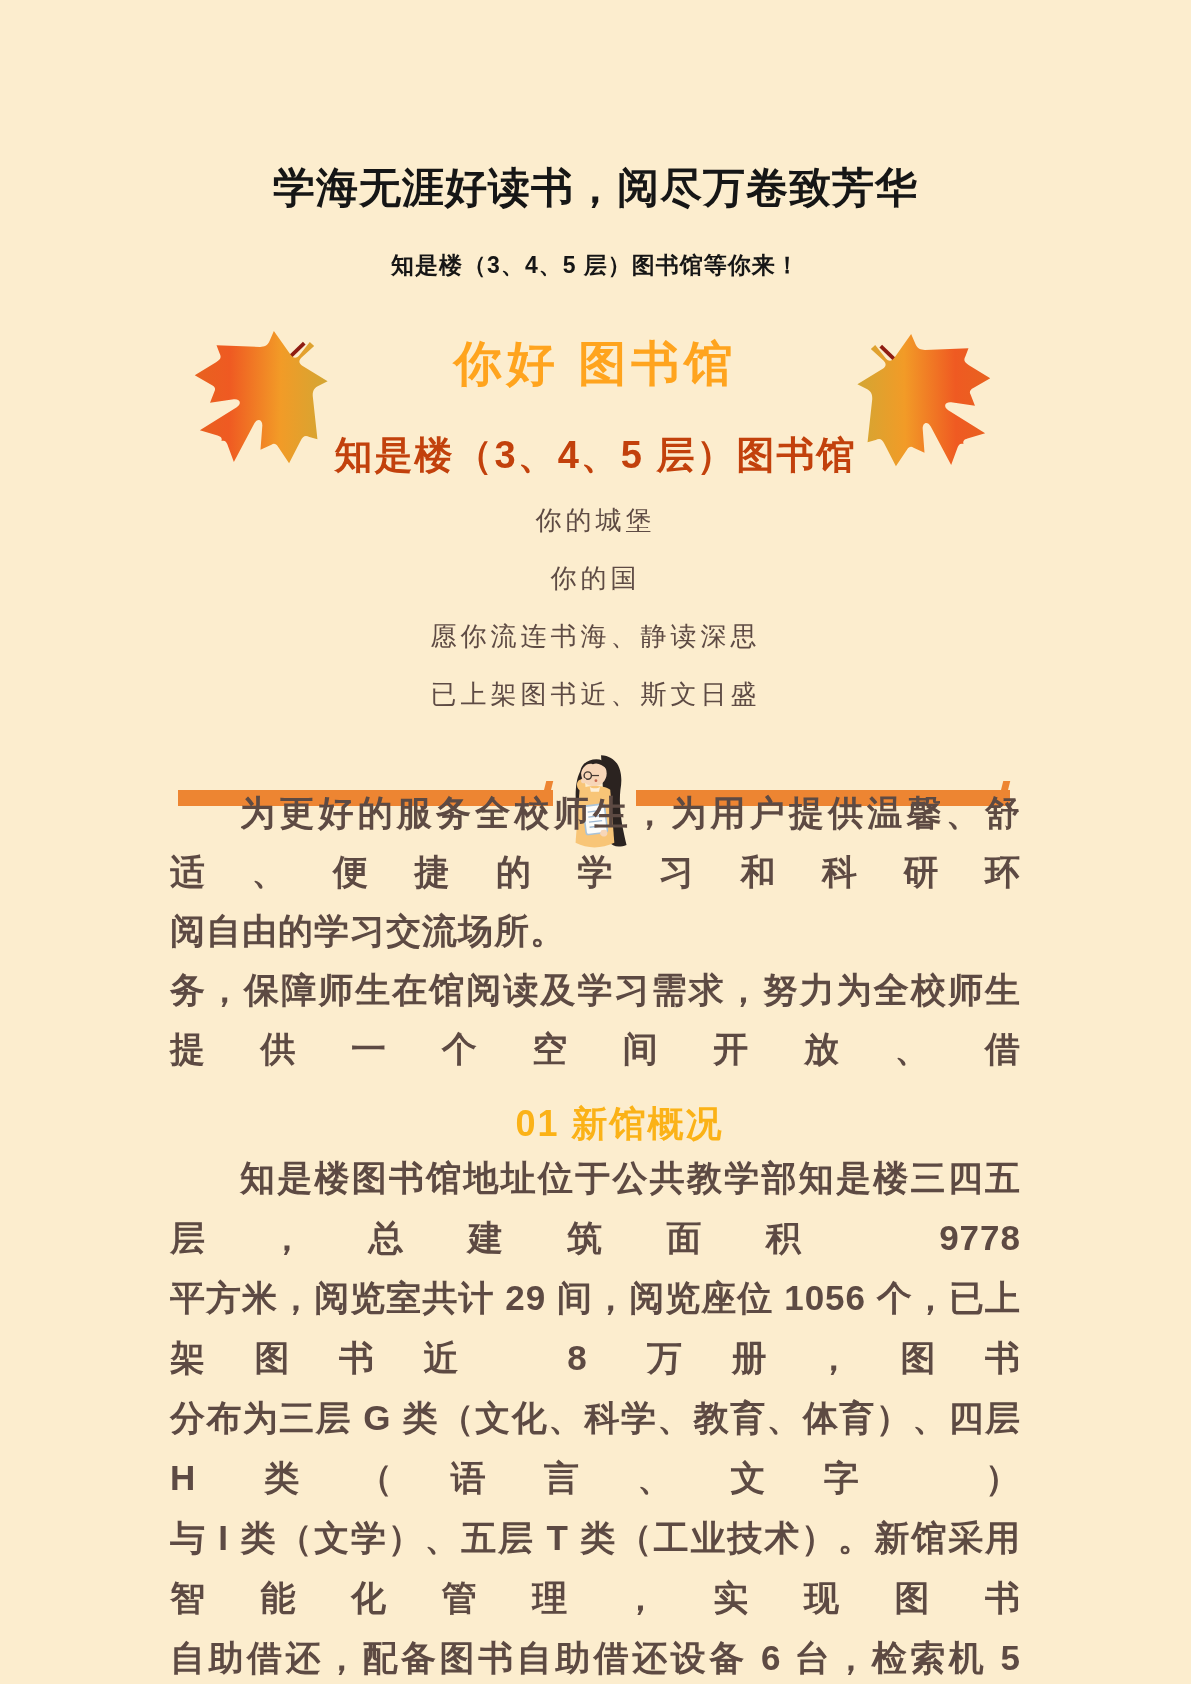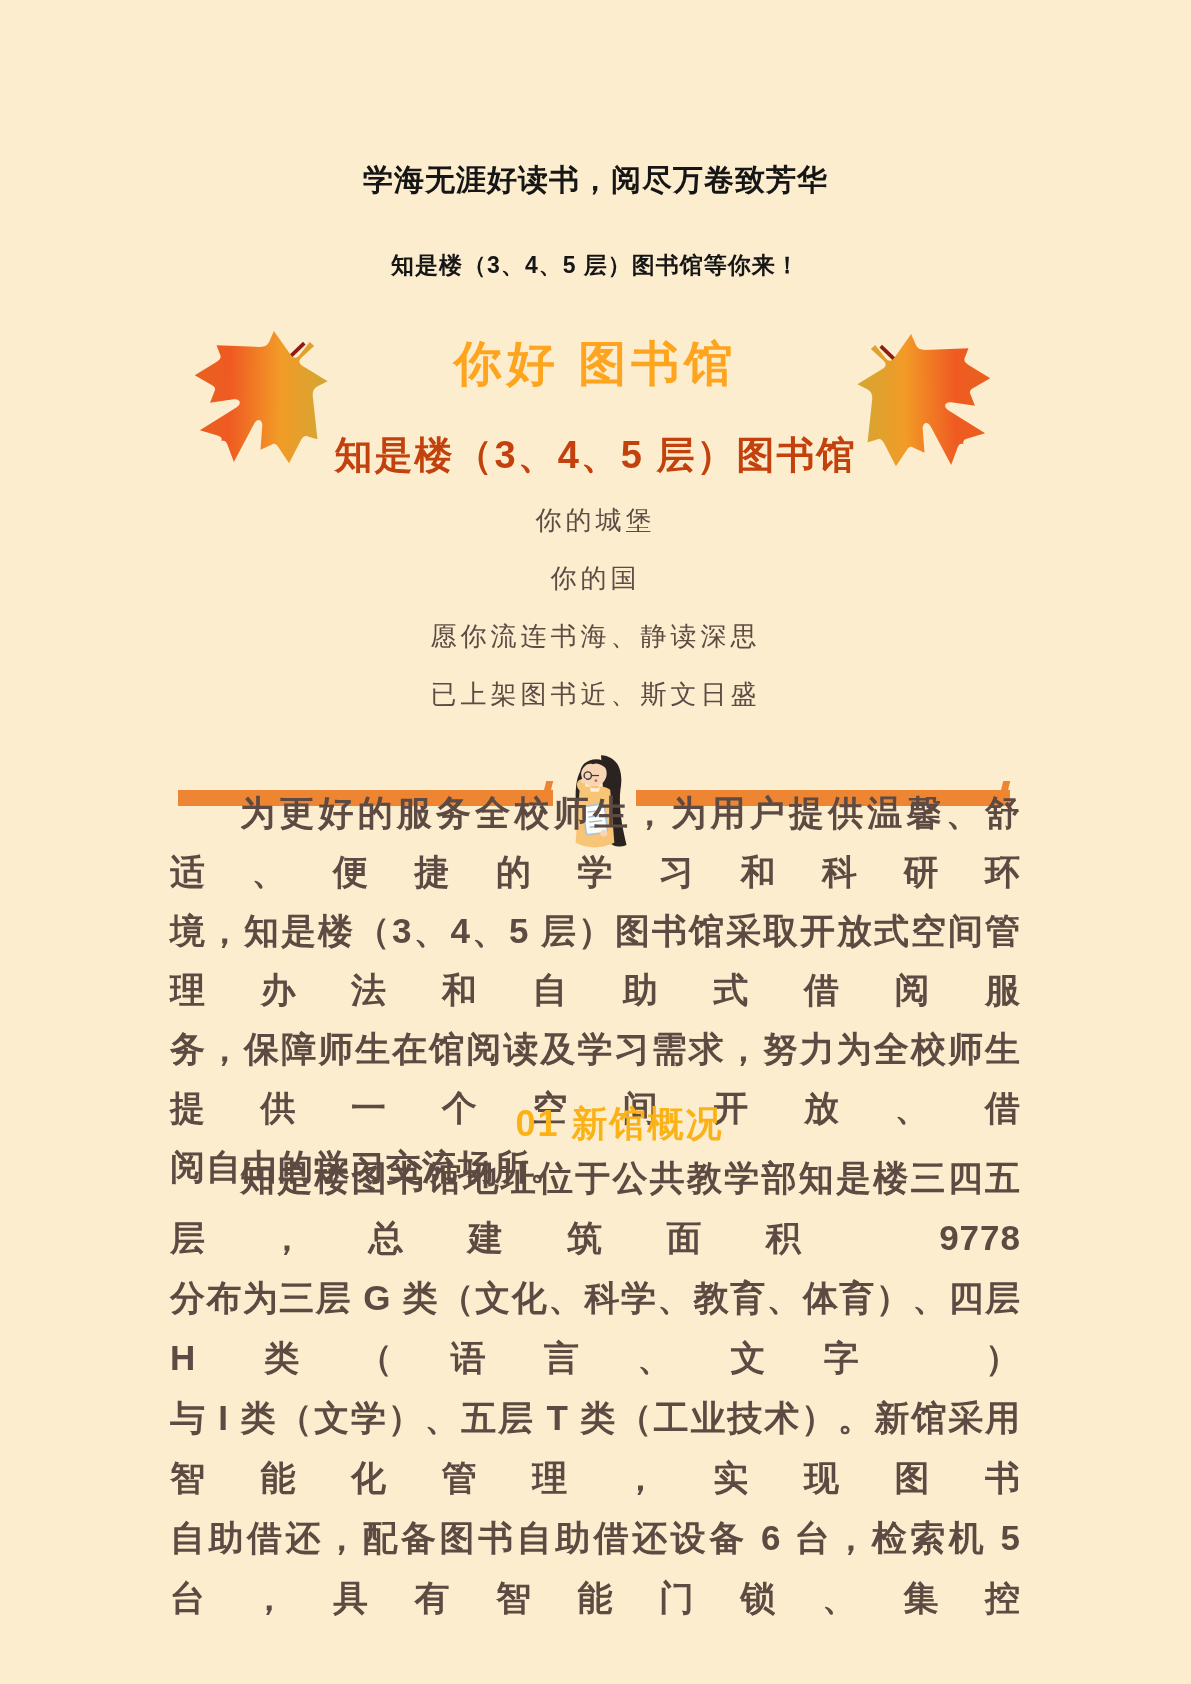--- a/index.html
+++ b/index.html
@@ -9,21 +9,21 @@
     font-family:"Liberation Sans","DejaVu Sans",sans-serif;
     position:relative;
     overflow:hidden;
     color:#151515;
   }
   .abs{position:absolute;}
   .center{left:0;width:1191px;text-align:center;}
 
   .title-black{
     font-weight:bold;
-    font-size:30px;
+    font-size:42px;
     color:#161616;
     letter-spacing:1px;
   }
   .title1{top:160px;}
   .title2{top:250px;font-size:23px;}
 
   .hero-greeting{
     top:332px;
     font-weight:bold;
     font-size:48px;
@@ -159,25 +159,25 @@
     <line x1="40" y1="66" x2="53" y2="66" stroke="#9db8d4" stroke-width="1.3"></line>
     <line x1="40" y1="71" x2="53" y2="71" stroke="#9db8d4" stroke-width="1.3"></line>
     <line x1="40" y1="76" x2="53" y2="76" stroke="#9db8d4" stroke-width="1.3"></line>
   </g>
 
   <path d="M52,80 C56,78 59,80 58,84 C56,87 52,86 51,83 Z" fill="#f7d6b8"></path>
 </svg>
 
 <div class="abs para intro-para">
   <div class="line indent">为更好的服务全校师生，为用户提供温馨、舒适、便捷的学习和科研环</div>
-  <div class="line">境，知是楼（3、4、5 层）图书馆采取开放式空间管理办法和自助式借阅服</div>
+  <div class="line plain">阅自由的学习交流场所。</div>
   <div class="line">务，保障师生在馆阅读及学习需求，努力为全校师生提供一个空间开放、借</div>
-  <div class="line plain">阅自由的学习交流场所。</div>
 </div>
 
 <div class="abs center section-heading">01  新馆概况</div>
 
 <div class="abs para section-para">
   <div class="line indent">知是楼图书馆地址位于公共教学部知是楼三四五层，总建筑面积 9778</div>
+  <div class="line">平方米，阅览室共计 29 间，阅览座位 1056 个，已上架图书近 8 万册，图书</div>
   <div class="line">分布为三层 G 类（文化、科学、教育、体育）、四层 H 类（语言、文字 ）</div>
   <div class="line">与 I 类（文学）、五层 T 类（工业技术）。新馆采用智能化管理，实现图书</div>
   <div class="line">自助借还，配备图书自助借还设备 6 台，检索机 5 台，具有智能门锁、集控</div>
 </div>
 
 </body></html>

